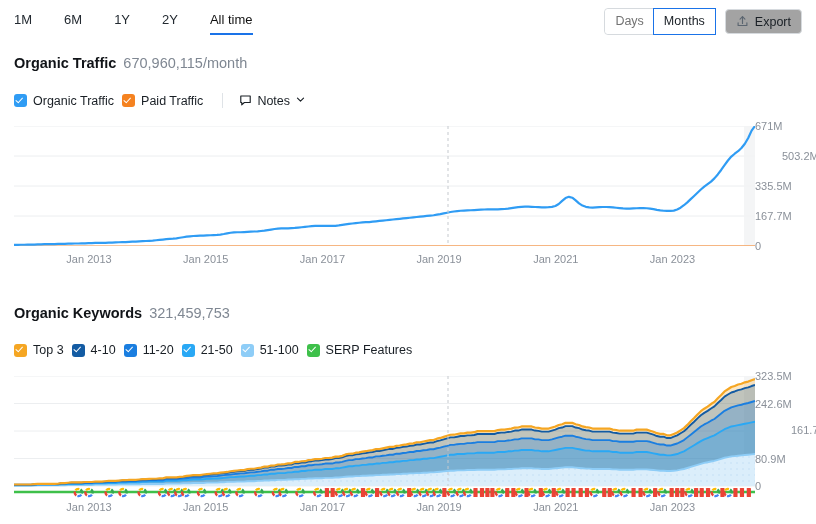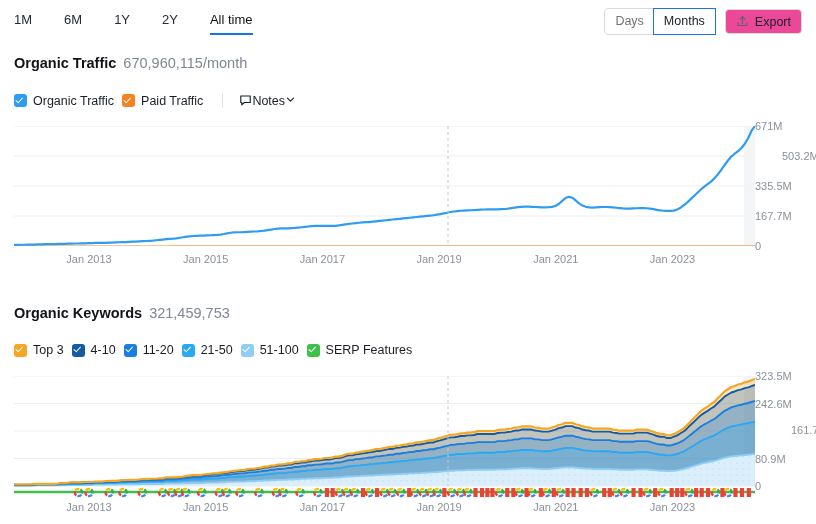--- a/index.html
+++ b/index.html
@@ -16,36 +16,36 @@
   
   .topbar{position:absolute;left:0;top:0;width:816px;height:42px;}
   .ranges{position:absolute;left:14px;top:12px;display:flex;gap:32px;align-items:flex-start;}
   .range{font-size:13px;color:#232a31;line-height:16px;cursor:pointer;padding-bottom:5px;white-space:nowrap;}
   .range.active{font-weight:400;color:#111;border-bottom:2px solid #1a73e8;}
 
   .rightctrls{position:absolute;right:14px;top:8px;display:flex;gap:9px;align-items:center;}
   .seg{display:flex;border:1px solid #d6dade;border-radius:4px;overflow:visible;height:25px;background:#fff;}
   .seg-btn{font-size:12.5px;line-height:23px;padding:0 10px;color:#737373;background:#fff;cursor:pointer;border:none;font-family:inherit;border-radius:4px;}
   .seg-btn.sel{color:#191f25;border:1px solid #1a73e8;margin:-1px;border-radius:0;background:#fff;position:relative;z-index:2;}
-  .expbtn{display:flex;align-items:center;gap:6px;height:25px;border:1px solid #d6dade;border-radius:4px;background:#ec4899;
+  .expbtn{display:flex;align-items:center;gap:6px;height:25px;border:1px solid #d6dade;border-radius:4px;background:#a3a3a3;
           padding:0 10px;font-size:12.5px;color:#191f25;cursor:pointer;font-family:inherit;}
   .expbtn svg{display:block;}
 
   
   .sect-title{position:absolute;left:14px;font-size:14.5px;font-weight:bold;color:#111418;}
   .sect-val{font-size:14.5px;font-weight:normal;color:#7f8792;margin-left:7px;}
 
   
   .legend{position:absolute;left:14px;display:flex;align-items:center;gap:7px;font-size:12.5px;color:#191f25;}
   .lg-item{display:flex;align-items:center;gap:6px;cursor:pointer;margin-right:8px;}
   .cb{width:13px;height:13px;border-radius:3px;position:relative;flex:0 0 auto;}
   .cb::after{content:"";position:absolute;left:3.3px;top:1.6px;width:3.4px;height:6.4px;border:solid #fff;
              border-width:0 1.7px 1.7px 0;transform:rotate(42deg);}
   .divider{width:1px;height:15px;background:#dfe3e7;margin:0 9px 0 4px;}
-  .notes{display:flex;cursor:pointer;}
+  .notes{display:flex;gap:5px;cursor:pointer;}
 
   
   .chart{position:absolute;left:14px;}
   .yaxis{position:absolute;font-size:11px;color:#8a9099;}
   .ylab{position:absolute;left:0;white-space:nowrap;line-height:11px;}
   .xaxis{position:absolute;font-size:11px;color:#8a9099;}
   .xlab{position:absolute;white-space:nowrap;line-height:11px;transform:translateX(-50%);}
   svg{display:block;}
 </style>
 </head>

